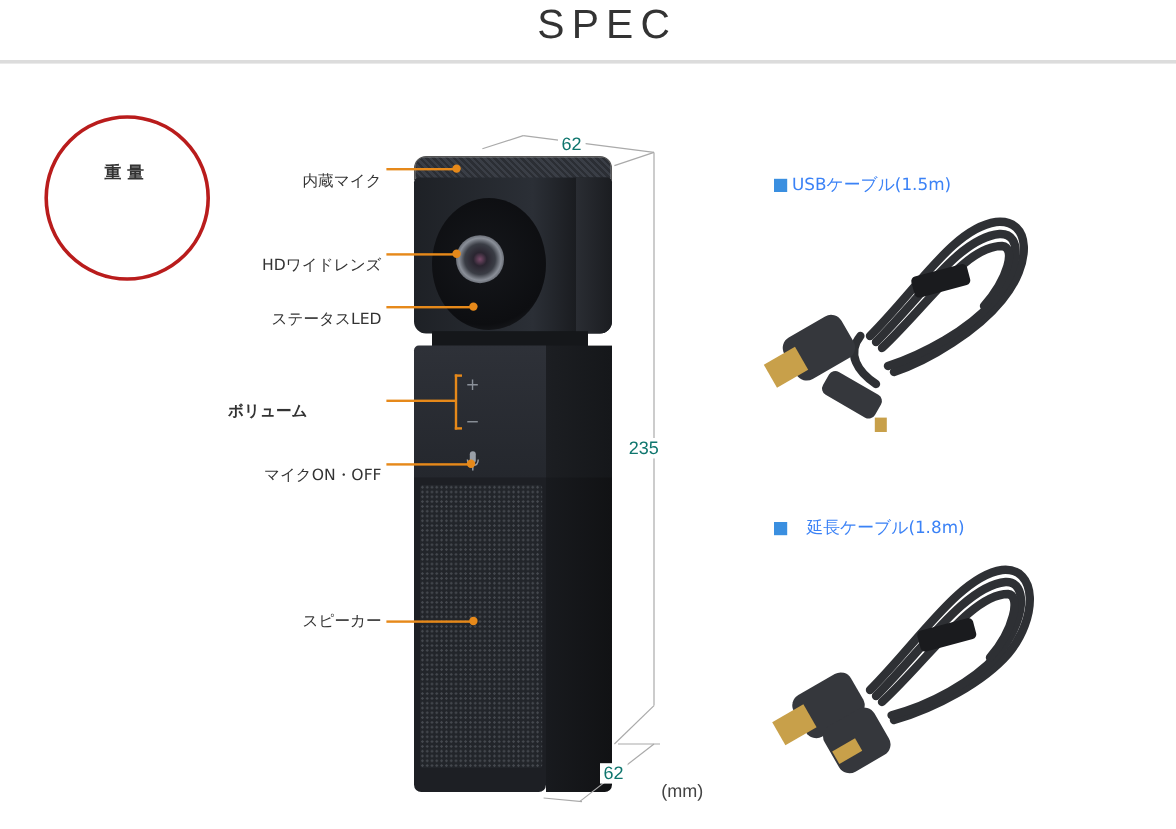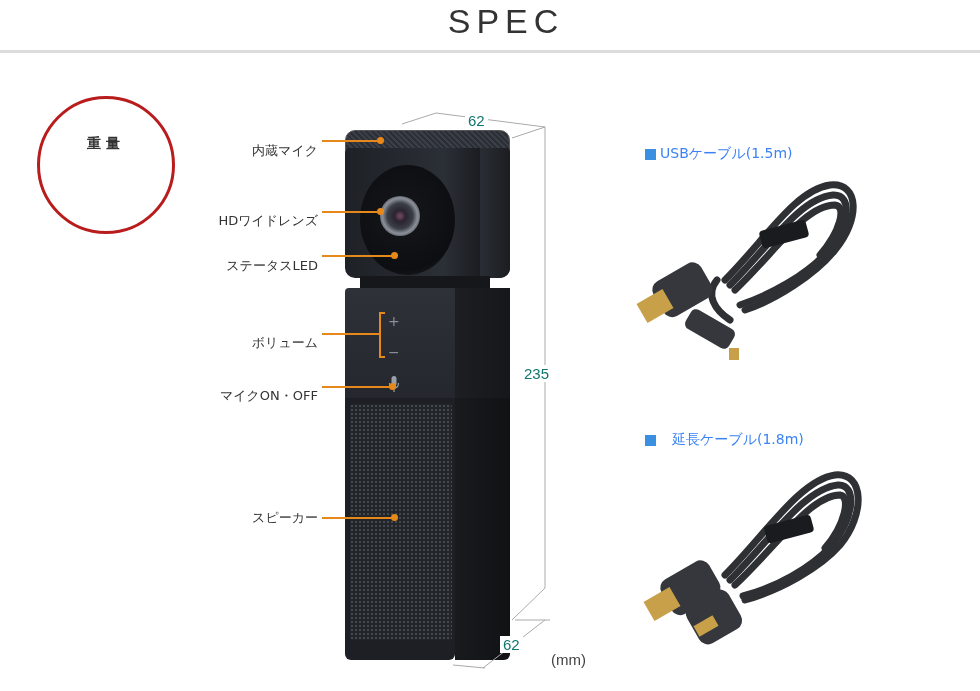--- a/index.html
+++ b/index.html
@@ -121,21 +121,21 @@
 </div>
 <div class="callout-line" style="left:322px; top:211px; width:58px;"></div>
 <div class="callout-dot" style="left:377px; top:208px;"></div>
 
 <div class="callout" style="left:190px; top:246px; width:128px; justify-content:flex-end;">
   <span class="callout-label">ステータスLED</span>
 </div>
 <div class="callout-line" style="left:322px; top:255px; width:72px;"></div>
 <div class="callout-dot" style="left:391px; top:252px;"></div>
 
-<div class="callout" style="left:190px; top:323px; width:128px; justify-content:flex-end;">
+<div class="callout" style="left:190px; top:323px; width:128px; justify-content:flex-start;font-weight:bold;">
   <span class="callout-label">ボリューム</span>
 </div>
 <div class="callout-line" style="left:322px; top:333px; width:58px;"></div>
 <div class="bracket" style="left:379px; top:312px; height:46px;"></div>
 
 <div class="callout" style="left:190px; top:376px; width:128px; justify-content:flex-end;">
   <span class="callout-label">マイクON・OFF</span>
 </div>
 <div class="callout-line" style="left:322px; top:386px; width:70px;"></div>
 <div class="callout-dot" style="left:389px; top:383px;"></div>

